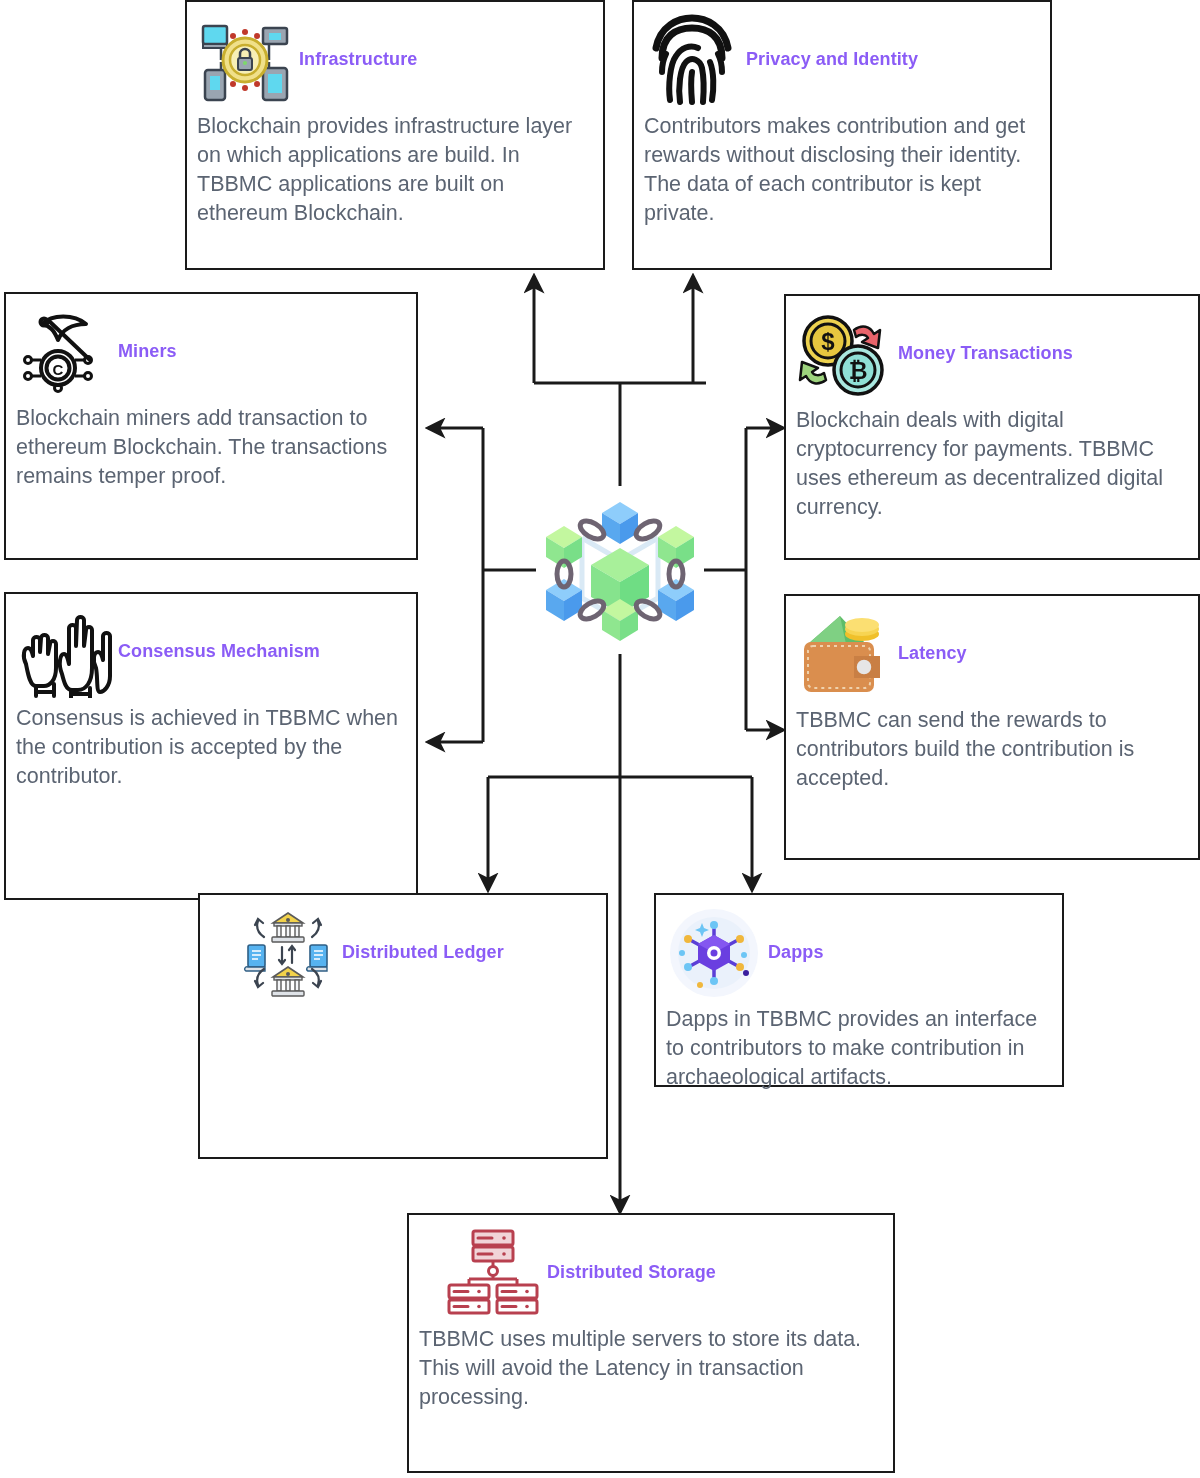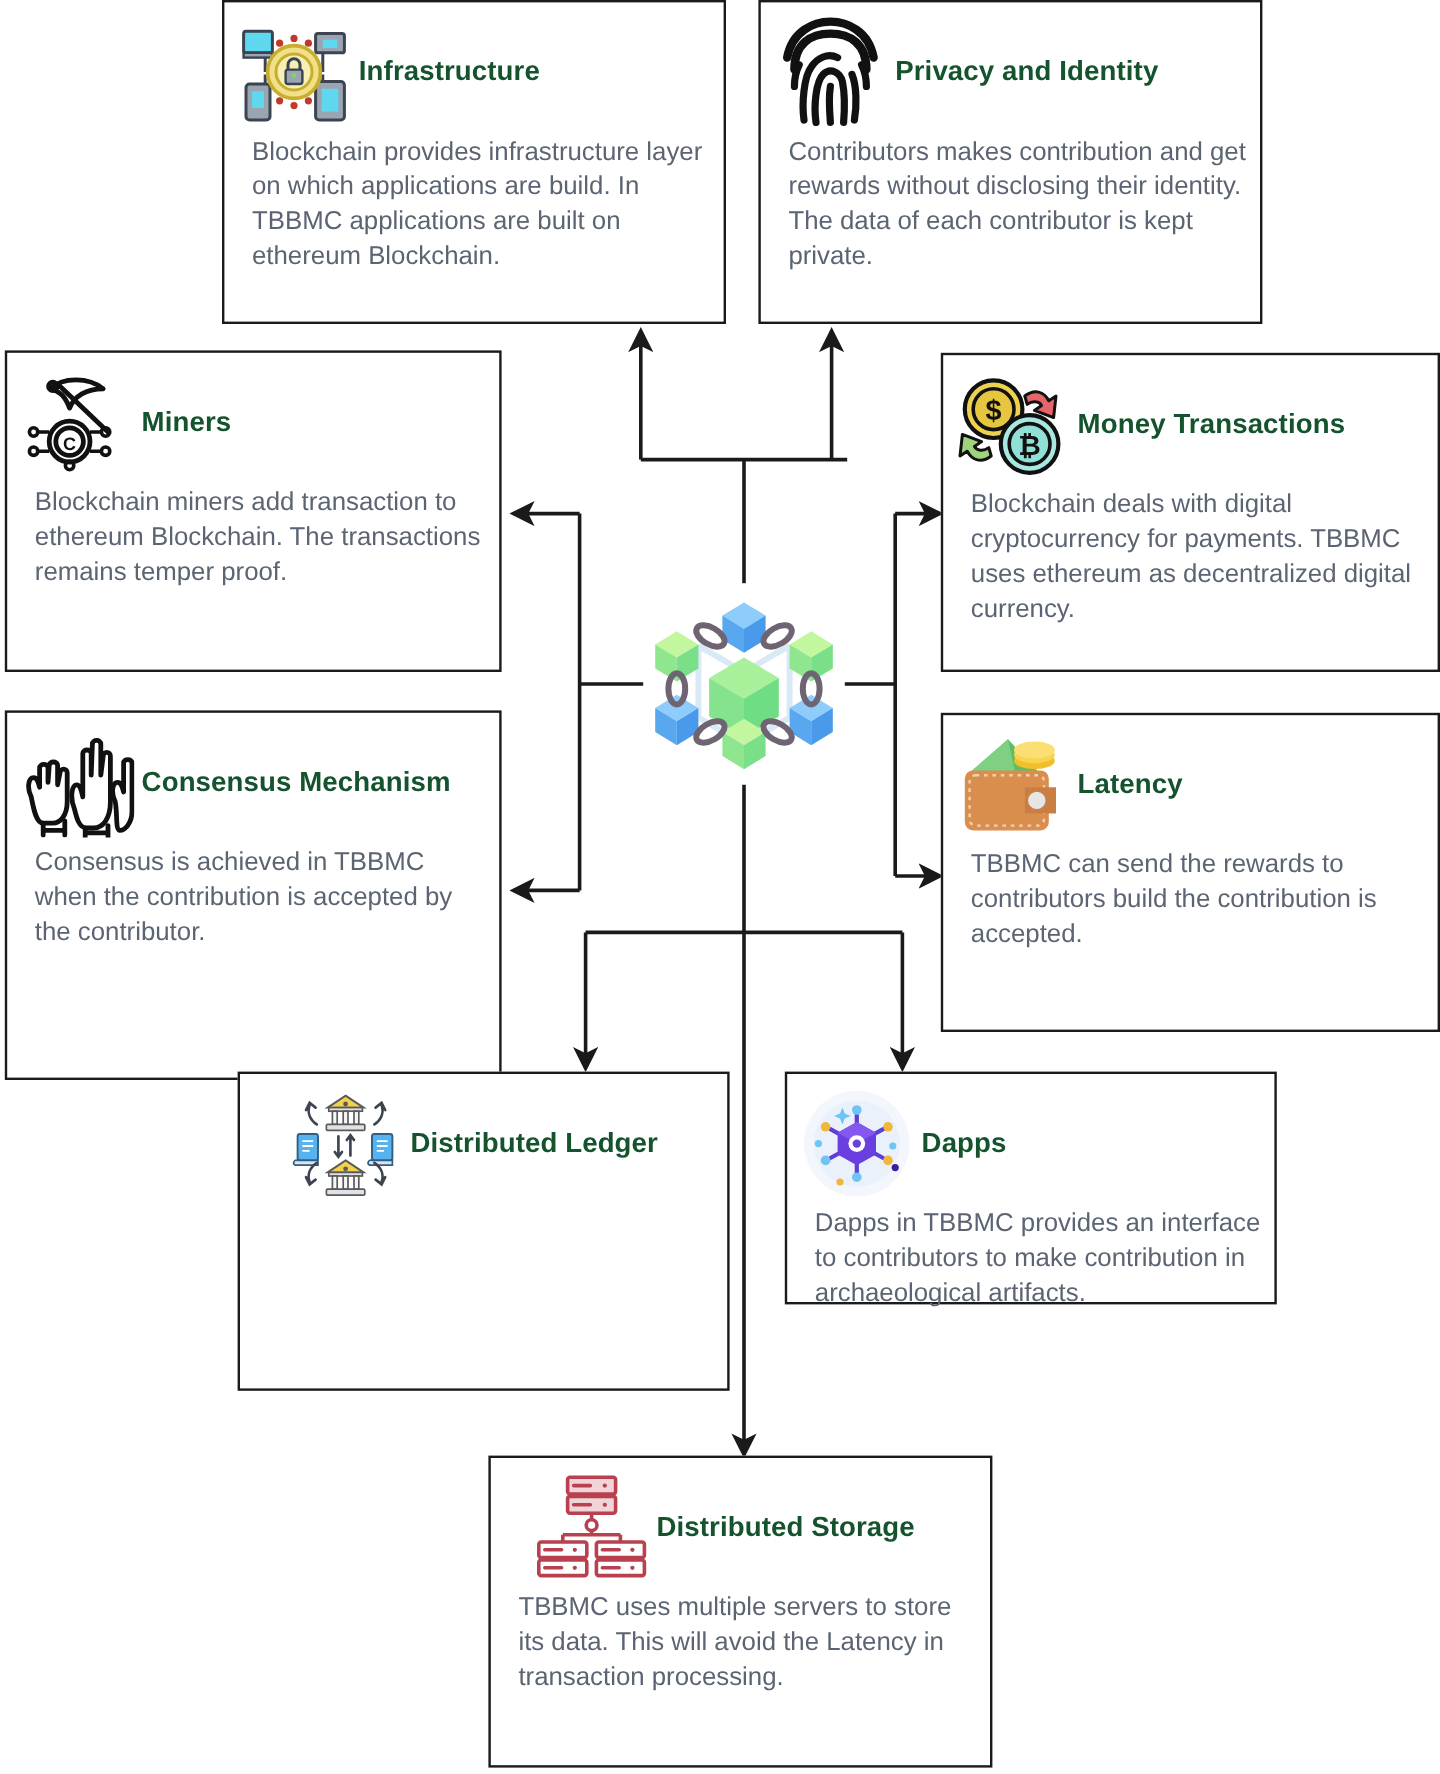--- a/index.html
+++ b/index.html
@@ -20,29 +20,29 @@
     height:108px;
     box-sizing:border-box;
   }
   .node-icon{
     flex:0 0 auto;
     width:96px;height:96px;
     display:flex;align-items:center;justify-content:center;
   }
   .node-icon svg{display:block;}
   .node-title{
-    font-size:23px;
+    font-size:18px;
     font-weight:bold;
-    color:#14532d;
+    color:#8b5cf6;
     letter-spacing:0.1px;
     white-space:nowrap;
     line-height:1.1;
   }
   .node-body{
-    padding:2px 10px 0 23px;
+    padding:2px 10px 0 10px;
     font-size:21.5px;
     line-height:1.35;
     color:#5b6472;
   }
 
   
   #wires{position:absolute;left:0;top:0;width:1200px;height:1478px;pointer-events:none;}
 
   
   #hub{position:absolute;left:536px;top:486px;width:168px;height:168px;}
@@ -390,21 +390,21 @@
             <circle cx="80" cy="68" r="3" fill="#3b1e9e"></circle>
           </g>
           <path d="M36 18 l2 5 l5 2 l-5 2 l-2 5 l-2 -5 l-5 -2 l5 -2 z" fill="#6cc5f5"></path>
         </svg>
       </span>
       <span class="node-title">Dapps</span>
     </div>
     <div class="node-body">Dapps in TBBMC provides an interface to contributors to make contribution in archaeological artifacts.</div>
   </div>
 
-  <div class="node" style="left:407px;top:1213px;width:420px;height:260px;">
+  <div class="node" style="left:407px;top:1213px;width:488px;height:260px;">
     <div class="node-head" style="padding-left:36px;">
       <span class="node-icon">
         <svg width="96" height="92" viewBox="0 0 96 92">
           <g stroke="#b8404f" stroke-width="3" fill="#f1d4d8">
             <rect x="28" y="4" width="40" height="14" rx="2"></rect>
             <rect x="28" y="20" width="40" height="14" rx="2"></rect>
           </g>
           <g stroke="#b8404f" stroke-width="3" fill="#ffffff">
             <rect x="4" y="58" width="40" height="13" rx="2"></rect>
             <rect x="4" y="73" width="40" height="13" rx="2"></rect>

